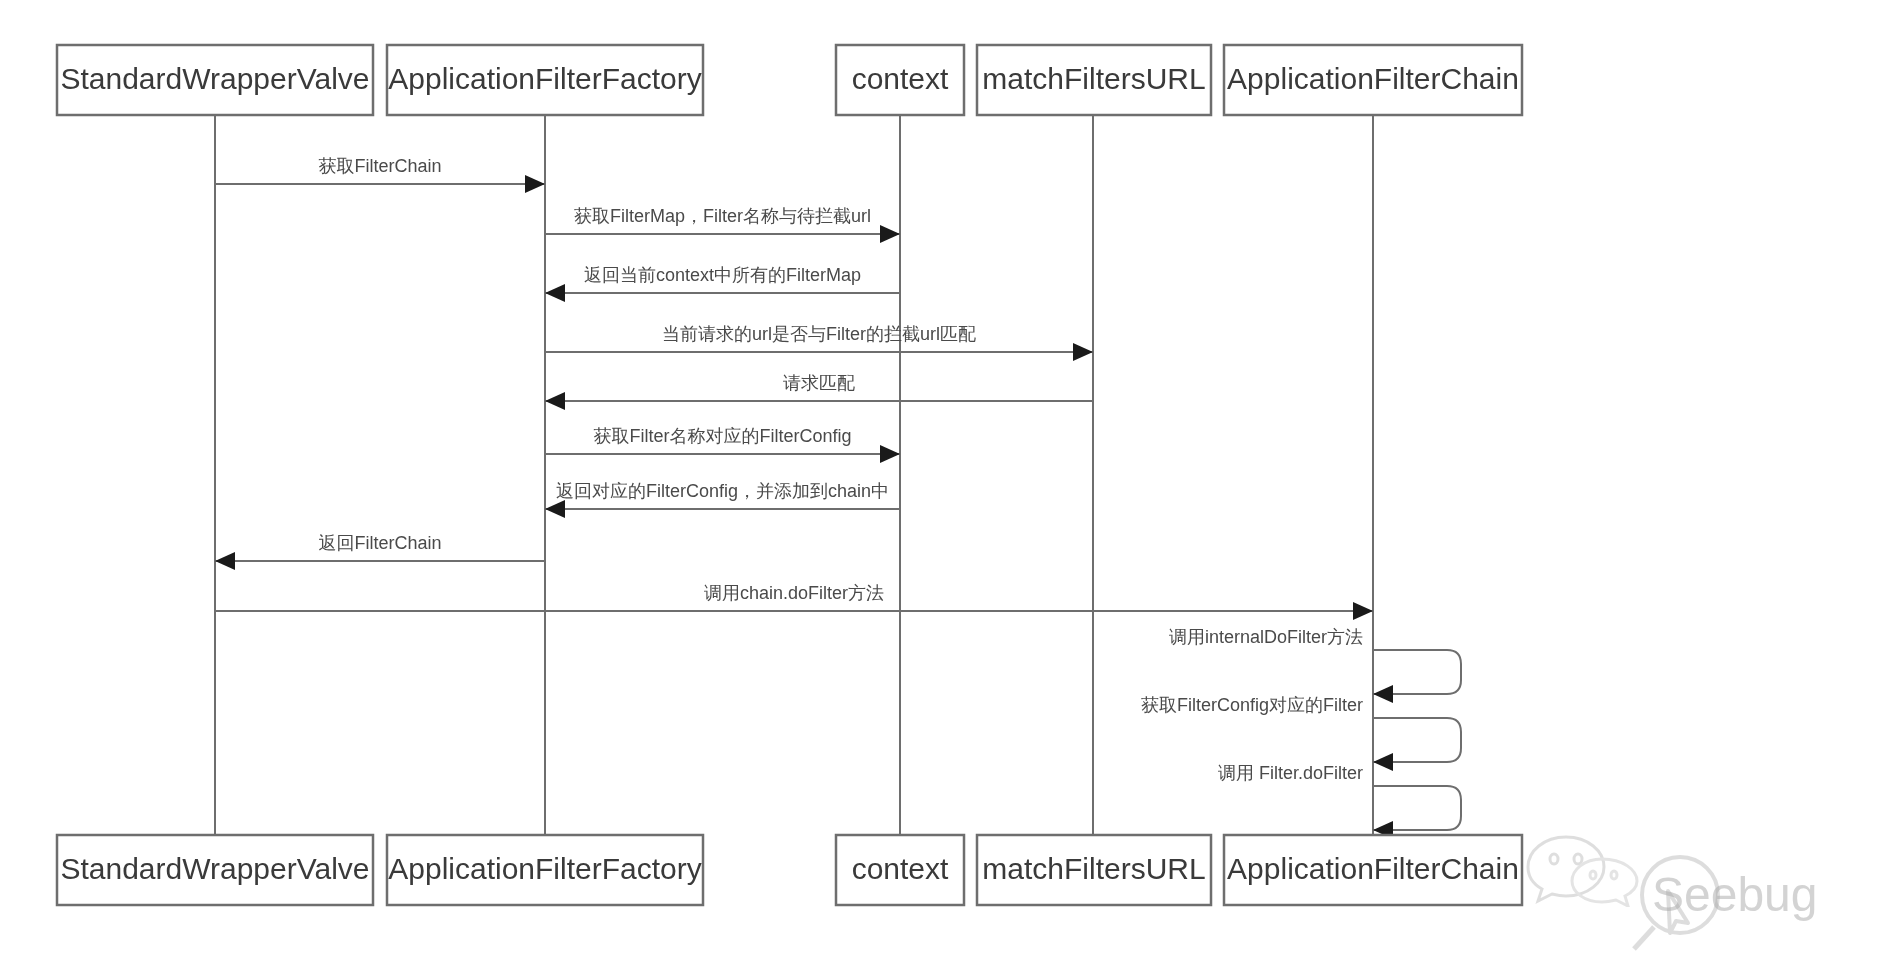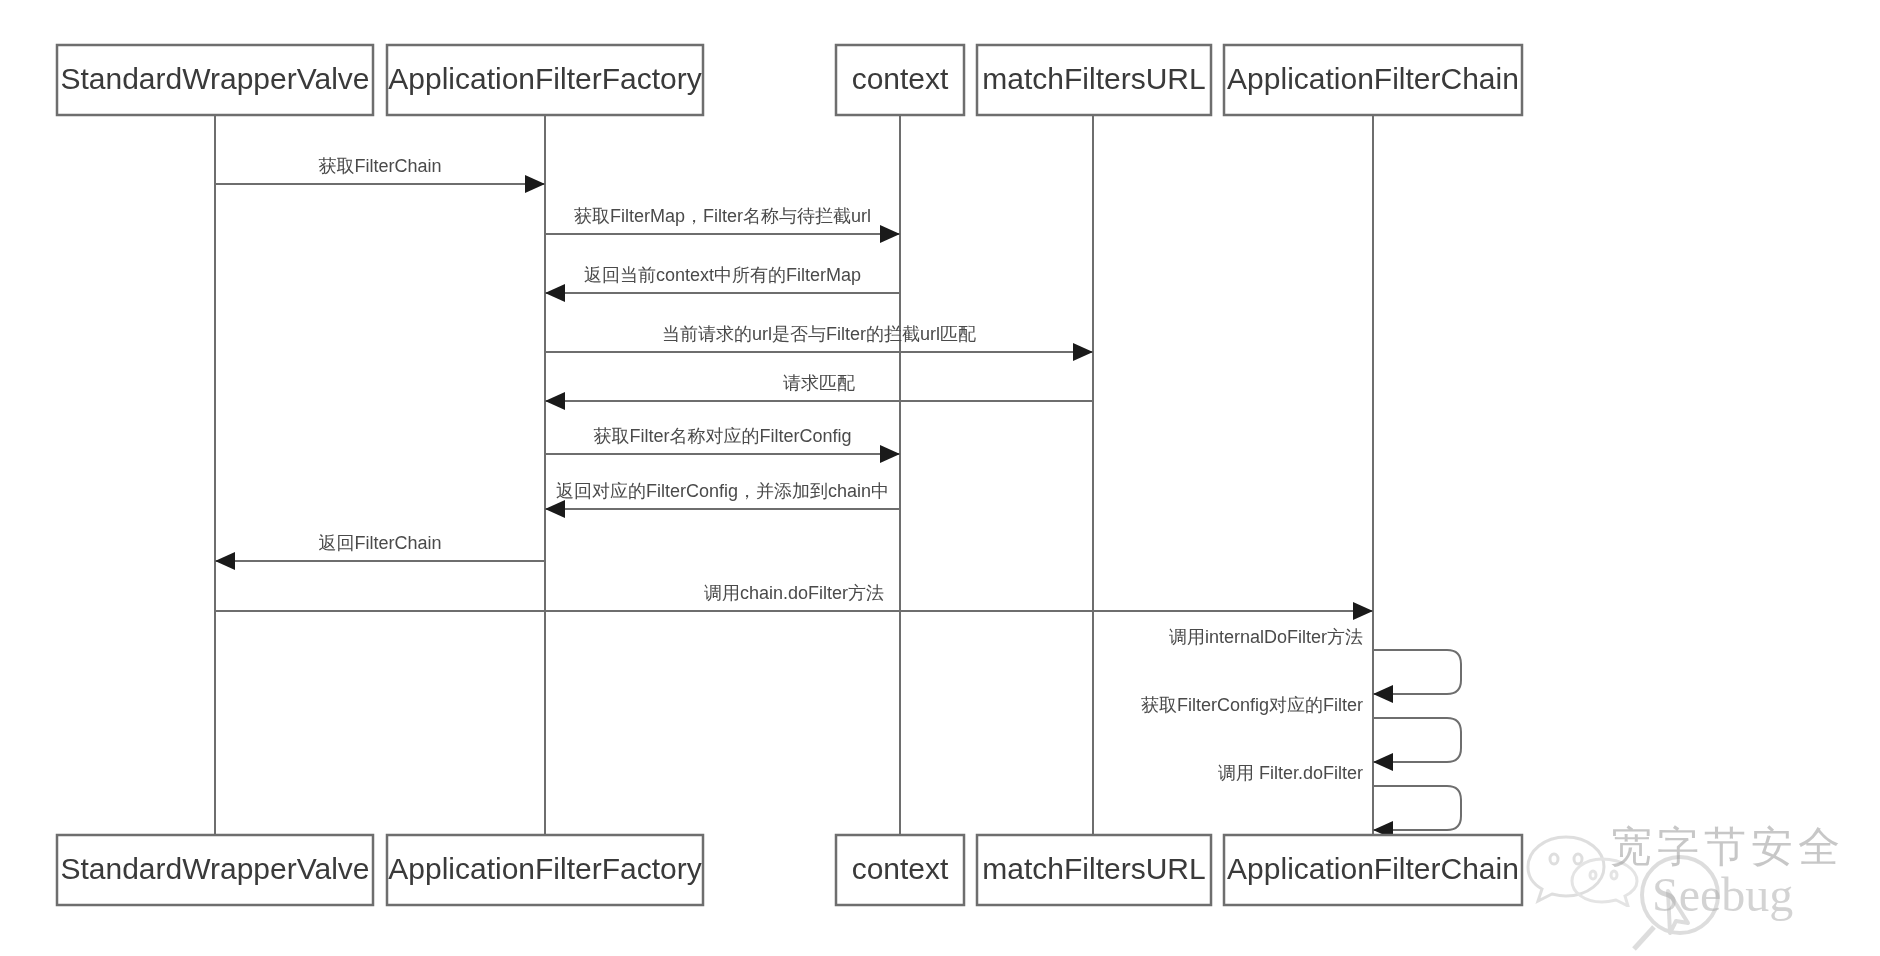--- a/index.html
+++ b/index.html
@@ -81,21 +81,21 @@
     font-family: "Liberation Sans", "DejaVu Sans", sans-serif;
   }
   #wm-seebug {
     position: absolute;
     left: 128px;
     top: 52px;
     font-size: 48px;
     color: #a8a8a8;
     opacity: 0.5;
     white-space: nowrap;
-    font-family: Liberation Serif, serif;
+    font-family: Liberation Sans, sans-serif;
   }
   #wm-chat {
     position: absolute;
     left: 0px;
     top: 14px;
     opacity: 0.45;
   }
   #wm-magnifier {
     position: absolute;
     left: 104px;
@@ -236,17 +236,16 @@
       <ellipse cx="69" cy="46" rx="3" ry="4" fill="none" stroke="#c4c4c4" stroke-width="3"></ellipse>
       <ellipse cx="90" cy="46" rx="3" ry="4" fill="none" stroke="#c4c4c4" stroke-width="3"></ellipse>
     </svg>
 
     <svg id="wm-magnifier" width="116" height="104" viewBox="0 0 116 104">
       <circle cx="52" cy="44" r="38" fill="none" stroke="#bdbdbd" stroke-width="4"></circle>
       <path d="M40 40 L60 72 L48 70 L42 82 Z" fill="none" stroke="#bdbdbd" stroke-width="4" stroke-linejoin="round"></path>
       <line x1="26" y1="76" x2="6" y2="98" stroke="#bdbdbd" stroke-width="5"></line>
     </svg>
 
-    <div id="wm-cn">宽字节安全</div>
     <div id="wm-seebug">Seebug</div>
   </div>
 
 </div>
 
 </body></html>

